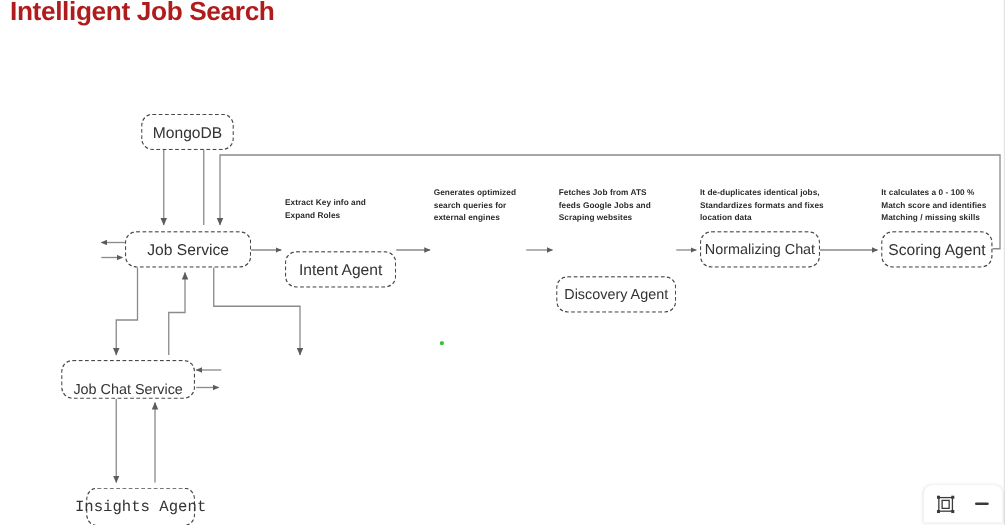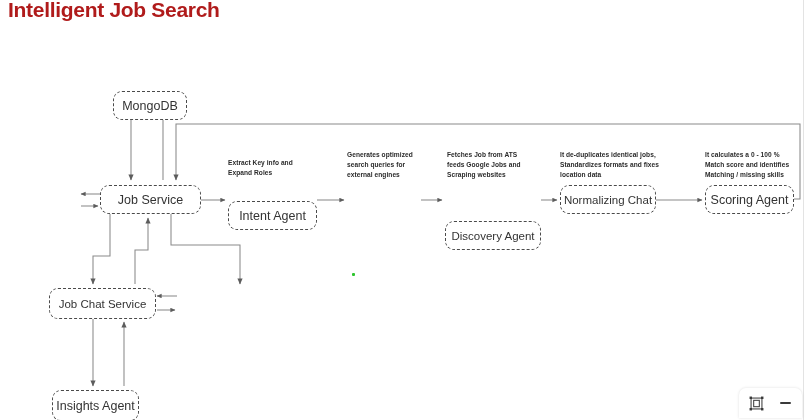--- a/index.html
+++ b/index.html
@@ -130,26 +130,26 @@
   </div>
 
   <div class="node sm" style="left:560px;top:185px;width:96px;height:29px;">
     <span>Normalizing Chat</span>
   </div>
 
   <div class="node" style="left:705px;top:185px;width:89px;height:29px;">
     <span>Scoring Agent</span>
   </div>
 
-  <div class="node sm" style="left:49px;top:288px;width:107px;height:31px;">
+  <div class="node sm" style="left:49px;top:288px;width:107px;height:31px;align-items:flex-end;">
     <span>Job Chat Service</span>
   </div>
 
 
-  <div class="node" style="left:52px;top:390px;width:87px;height:31px;">
+  <div class="node" style="left:69px;top:390px;width:87px;height:31px;font-family:Liberation Mono, monospace;">
     <span>Insights Agent</span>
   </div>
 
   <div class="note" style="left:228px;top:158px;width:110px;">Extract Key info and
 Expand Roles</div>
   <div class="note" style="left:347px;top:150px;width:100px;">Generates optimized
 search queries for
 external engines</div>
   <div class="note" style="left:447px;top:150px;width:110px;">Fetches Job from ATS
 feeds Google Jobs and

